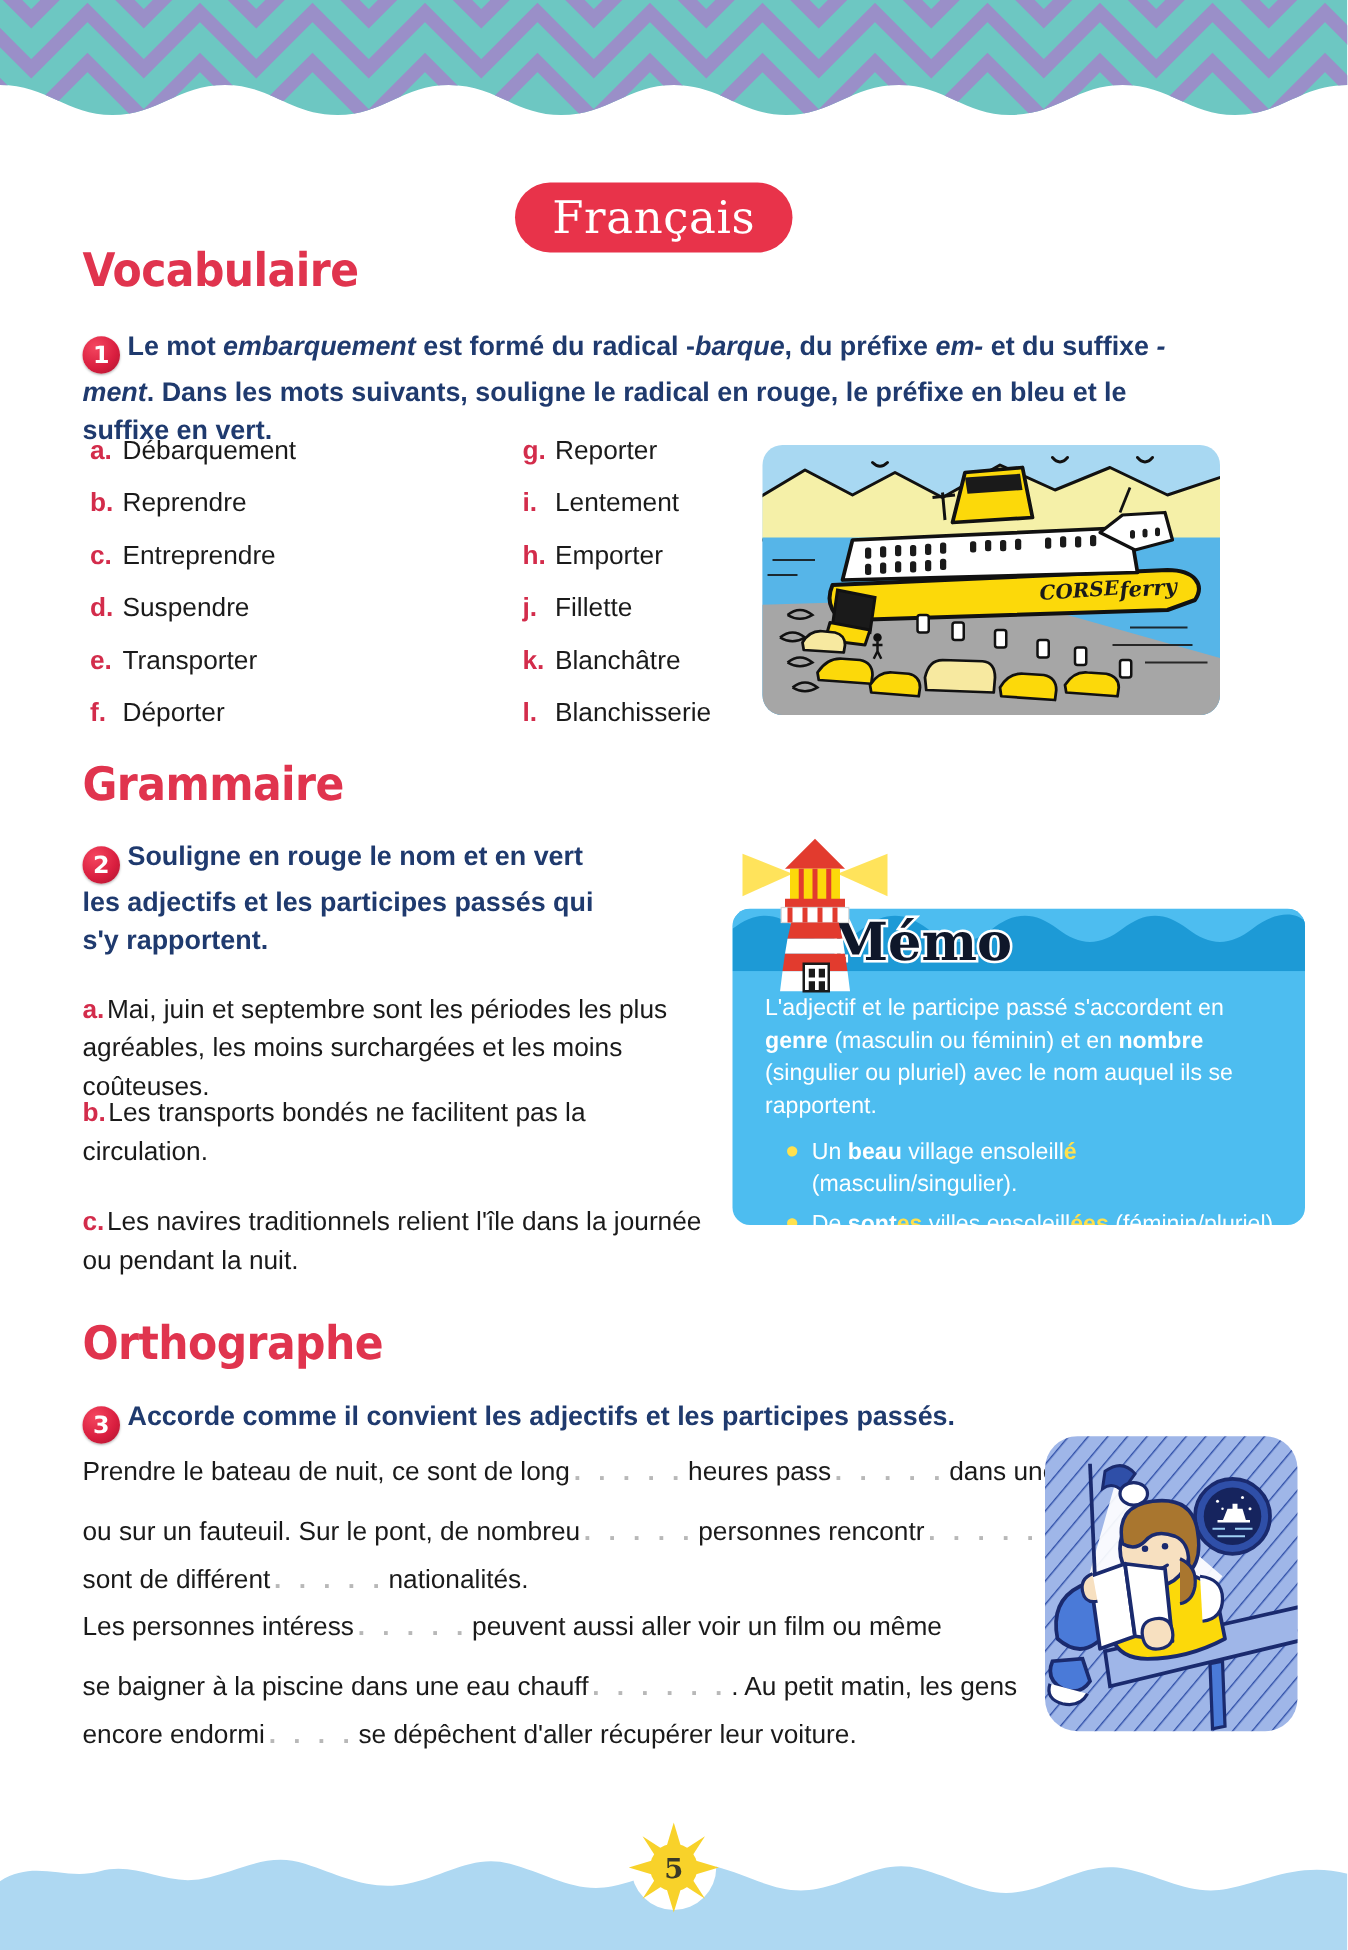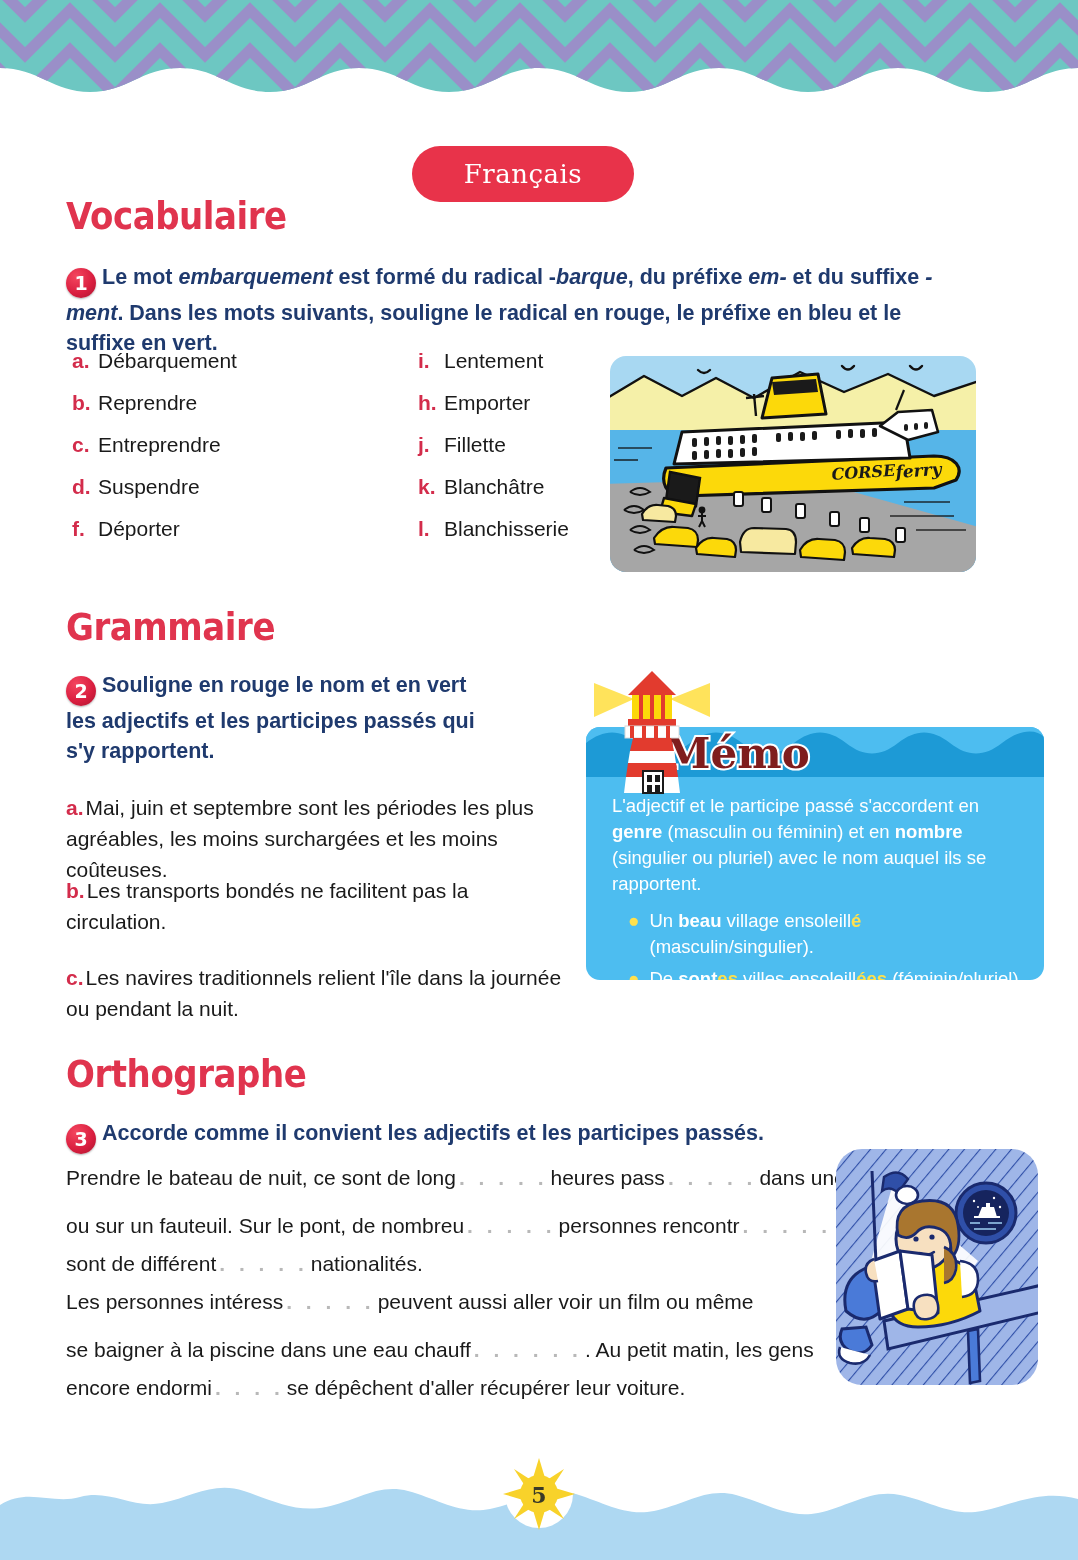--- a/index.html
+++ b/index.html
@@ -31,21 +31,21 @@
     height: 56px;
     background: #e8334a;
     border-radius: 28px;
     display: flex;
     align-items: center;
     justify-content: center;
   }
   .subject-pill span {
     color: #ffffff;
     font-family: "DejaVu Serif", serif;
-    font-size: 26px;
+    font-size: 36px;
     font-weight: normal;
     letter-spacing: 0.5px;
   }
 
   
   .section-heading {
     position: absolute;
     color: #e0344e;
     font-family: "DejaVu Sans", sans-serif;
     font-weight: bold;
@@ -148,21 +148,21 @@
     top: 0; left: 0;
     width: 458px; height: 50px;
   }
   .memo-wave svg { display: block; width: 100%; height: 100%; }
   .memo-title {
     position: absolute;
     top: 2px; left: 78px;
     font-family: "DejaVu Serif", serif;
     font-size: 42px;
     font-weight: bold;
-    color: #7f1d1d;
+    color: #0f172a;
     -webkit-text-stroke: 4px #ffffff;
     paint-order: stroke fill;
     z-index: 3;
   }
   .memo-body {
     position: absolute;
     top: 66px; left: 26px;
     width: 412px;
     color: #ffffff;
     font-size: 18.5px;
@@ -291,24 +291,26 @@
 
 <div class="instruction" id="instr-1">
   <span class="ex-badge">1</span><span>Le mot </span><i>embarquement</i><span> est formé du radical -</span><i>barque</i><span>, du préfixe </span><i>em-</i><span> et du suffixe </span><i>-ment</i><span>. Dans les mots suivants, souligne le radical en rouge, le préfixe en bleu et le suffixe en vert.</span>
 </div>
 
 <div class="vocab-col" id="vocab-col-1">
   <div class="vocab-item"><span class="vocab-letter">a.</span><span>Débarquement</span></div>
   <div class="vocab-item"><span class="vocab-letter">b.</span><span>Reprendre</span></div>
   <div class="vocab-item"><span class="vocab-letter">c.</span><span>Entreprendre</span></div>
   <div class="vocab-item"><span class="vocab-letter">d.</span><span>Suspendre</span></div>
+  <div class="vocab-item"><span class="vocab-letter">e.</span><span>Transporter</span></div>
   <div class="vocab-item"><span class="vocab-letter">f.</span><span>Déporter</span></div>
 </div>
 
 <div class="vocab-col" id="vocab-col-2">
+  <div class="vocab-item"><span class="vocab-letter">g.</span><span>Reporter</span></div>
   <div class="vocab-item"><span class="vocab-letter">i.</span><span>Lentement</span></div>
   <div class="vocab-item"><span class="vocab-letter">h.</span><span>Emporter</span></div>
   <div class="vocab-item"><span class="vocab-letter">j.</span><span>Fillette</span></div>
   <div class="vocab-item"><span class="vocab-letter">k.</span><span>Blanchâtre</span></div>
   <div class="vocab-item"><span class="vocab-letter">l.</span><span>Blanchisserie</span></div>
 </div>
 
 <div class="ferry-illo">
   <svg viewBox="0 0 378 228" xmlns="http://www.w3.org/2000/svg">
     <defs>

